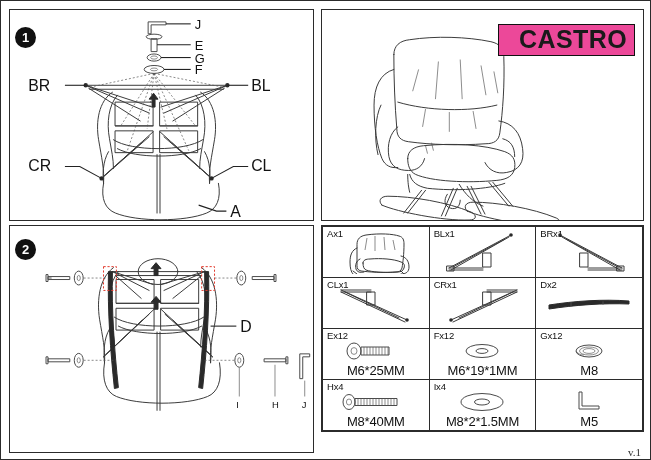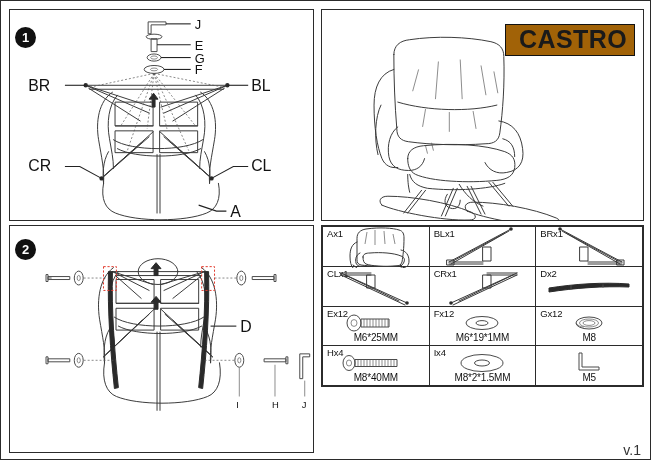--- a/index.html
+++ b/index.html
@@ -7,32 +7,32 @@
        font-family:"Liberation Sans",sans-serif;color:#1a1a1a;}
 
   #sheet{position:relative;width:651px;height:460px;box-sizing:border-box;
          border:1px solid #2b2b2b;background:#fff;}
 
   
   .panel{position:absolute;box-sizing:border-box;border:1px solid #2b2b2b;background:#fff;}
   #panel-step1{left:8px;  top:8px;   width:305px; height:212px;}
   #panel-step2{left:8px;  top:224px; width:305px; height:228px;}
   #panel-hero {left:320px;top:8px;   width:323px; height:212px;}
-  #panel-parts{left:320px;top:224px; width:323px; height:162px;text-decoration:underline;}
+  #panel-parts{left:320px;top:224px; width:323px; height:207px;text-decoration:underline;}
 
   
   .step-badge{position:absolute;width:21px;height:21px;border-radius:50%;
       background:#111;color:#fff;font-size:13px;font-weight:bold;
       display:flex;align-items:center;justify-content:center;line-height:1;}
   #badge1{left:14px;top:26px;}
   #badge2{left:14px;top:238px;}
 
   
   #brand-box{position:absolute;right:8px;top:14px;border:1.4px solid #111;
-      padding:1px 7px 3px 13px;background:#a16207;}
+      padding:1px 7px 3px 20px;background:#ec4899;}
   #brand-box span{font-size:25px;font-weight:bold;letter-spacing:.4px;
       font-family:"Liberation Sans",sans-serif;line-height:1.05;}
 
   
   .draw{position:absolute;left:0;top:0;width:100%;height:100%;display:block;}
   .ln{fill:none;stroke:#3a3a3a;stroke-width:1;stroke-linecap:round;stroke-linejoin:round;}
   .ln-d{fill:none;stroke:#4a4a4a;stroke-width:1;stroke-linejoin:round;}
   .thin{fill:none;stroke:#5a5a5a;stroke-width:.7;}
   .dash{fill:none;stroke:#555;stroke-width:.7;stroke-dasharray:2 2;}
   .lead{fill:none;stroke:#222;stroke-width:1.1;}
@@ -47,23 +47,23 @@
       border-collapse:collapse;table-layout:fixed;}
   #parts-table td{border:1px solid #2b2b2b;padding:0;vertical-align:top;
       position:relative;width:33.3333%;}
   #parts-table tr{height:25%;}
   .cell-code{position:absolute;left:4px;top:2px;font-size:9.5px;color:#111;
       letter-spacing:-.2px;line-height:1;}
   .cell-art{position:absolute;left:0;right:0;top:12px;bottom:12px;
       display:flex;align-items:center;justify-content:center;}
   .cell-art.shift{top:9px;bottom:15px;}
   .cell-spec{position:absolute;left:0;right:0;bottom:2px;text-align:center;
-      font-size:10px;color:#111;letter-spacing:-.2px;line-height:1;}
-
-  #version{position:absolute;right:9px;bottom:1px;font-size:14px;color:#333;}
+      font-size:13px;color:#111;letter-spacing:-.2px;line-height:1;}
+
+  #version{position:absolute;right:9px;bottom:1px;font-size:11px;color:#333;font-family:Liberation Serif, serif;}
 </style>
 </head>
 <body>
 
 <div id="sheet">
 
   <div class="panel" id="panel-step1">
     <svg class="draw" viewBox="0 0 305 212">
 
       <g>

